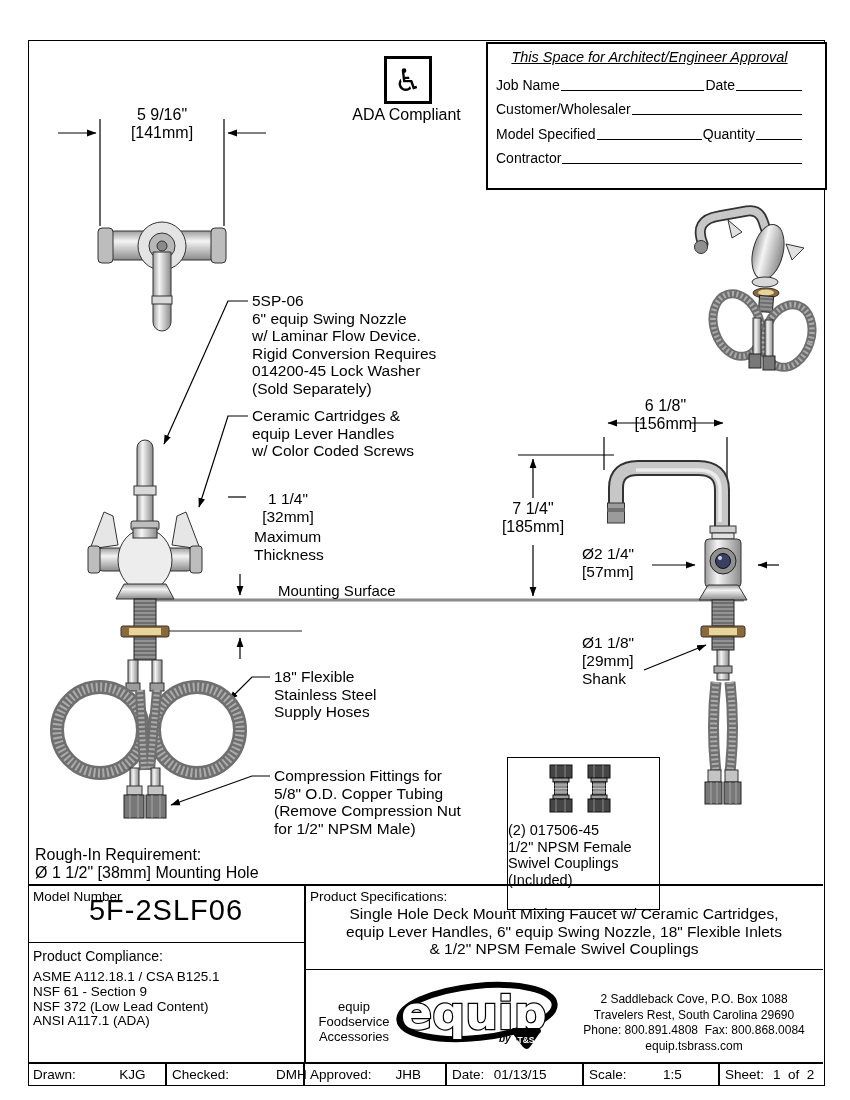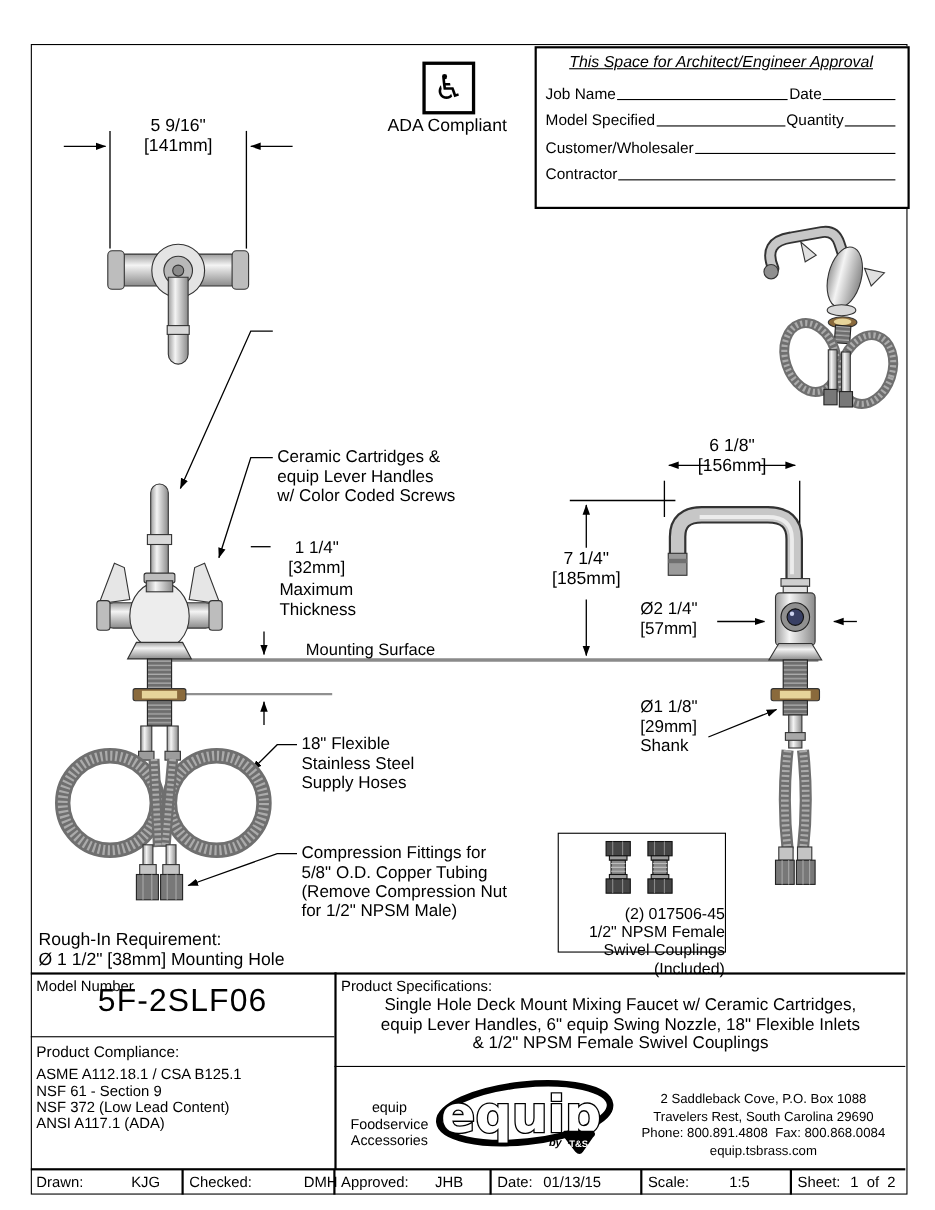--- a/index.html
+++ b/index.html
@@ -4,33 +4,33 @@
 <style>
   html,body{margin:0;padding:0;background:#fff;}
   .page{position:relative;width:850px;height:1100px;background:#fff;overflow:hidden;
         font-family:"Liberation Sans",sans-serif;color:#000;}
   .page-border{position:absolute;left:28px;top:40px;width:795px;height:1044px;border:1.5px solid #000;}
   .art{position:absolute;left:0;top:0;}
   .t{position:absolute;font-size:15.5px;line-height:17.5px;white-space:pre;color:#000;}
   .ctr{text-align:center;}
   
   .approval{position:absolute;left:486px;top:42px;width:341px;height:148px;border:2px solid #000;
-            box-sizing:border-box;padding:5px 10px 0 8px;display:flex;flex-direction:column;background:#fff;}
+            box-sizing:border-box;padding:5px 22px 0 8px;display:flex;flex-direction:column;background:#fff;}
   .ap-title{text-align:center;font-style:italic;text-decoration:underline;font-size:14.5px;margin-bottom:3px;}
   .ap-row{display:flex;align-items:flex-end;font-size:14px;height:24.5px;}
   .fill{flex:1;border-bottom:1.3px solid #000;margin:0 1px 2px 1px;height:10px;}
   .fill.short{flex:0 0 66px;}
   .fill.short2{flex:0 0 46px;}
   
   .ada-box{position:absolute;left:384px;top:56px;width:42px;height:42px;border:3px solid #000;
            display:flex;align-items:center;justify-content:center;font-size:31px;
            font-family:"DejaVu Sans",sans-serif;}
   
-  .coup-box{position:absolute;left:507px;top:757px;width:153px;height:109px;border:1.5px solid #000;
-            box-sizing:border-box;text-align:right;}
+  .coup-box{position:absolute;left:507px;top:757px;width:153px;height:153px;border:1.5px solid #000;
+            box-sizing:border-box;text-align:left;}
   .coup-text{font-size:14.5px;line-height:16.5px;white-space:pre;margin-top:2px;}
   
   .hline{position:absolute;border-top:2px solid #000;height:0;}
   .hline.thin{border-top-width:1.5px;}
   .vline{position:absolute;border-left:2px solid #000;width:0;}
   
   .tb-cell{position:absolute;top:1063px;height:23px;display:flex;align-items:center;
            font-size:13.5px;border-left:2px solid #000;box-sizing:border-box;}
   .tb-cell.first{border-left:none;}
   .tb-label{padding-left:5px;}
@@ -209,28 +209,28 @@
 
   <div class="approval">
     <div class="ap-title">This Space for Architect/Engineer Approval</div>
     <div class="ap-row">
       <span>Job Name</span>
       <span class="fill"></span>
       <span>Date</span>
       <span class="fill short"></span>
     </div>
     <div class="ap-row">
+      <span>Customer/Wholesaler</span>
+      <span class="fill"></span>
+    </div>
+    <div class="ap-row">
       <span>Model Specified</span>
       <span class="fill"></span>
       <span>Quantity</span>
       <span class="fill short2"></span>
-    </div>
-    <div class="ap-row">
-      <span>Customer/Wholesaler</span>
-      <span class="fill"></span>
     </div>
     <div class="ap-row">
       <span>Contractor</span>
       <span class="fill"></span>
     </div>
   </div>
 
   <div class="ada-box">
     <span>♿</span>
   </div>
@@ -246,20 +246,26 @@
   <div class="t ctr" style="left:608px;top:397px;width:115px;font-size:16px;">6 1/8"
 [156mm]</div>
   <div class="t ctr" style="left:491px;top:500px;width:84px;font-size:16px;">7 1/4"
 [185mm]</div>
   <div class="t" style="left:582px;top:545px;font-size:15.5px;">Ø2 1/4"
 [57mm]</div>
   <div class="t" style="left:582px;top:634px;font-size:15.5px;line-height:18px;">Ø1 1/8"
 [29mm]
 Shank</div>
 
+  <div class="t" style="left:252px;top:292px;">5SP-06
+6" equip Swing Nozzle
+w/ Laminar Flow Device.
+Rigid Conversion Requires
+014200-45 Lock Washer
+(Sold Separately)</div>
   <div class="t" style="left:252px;top:407px;">Ceramic Cartridges &amp;
 equip Lever Handles
 w/ Color Coded Screws</div>
   <div class="t" style="left:274px;top:668px;">18" Flexible
 Stainless Steel
 Supply Hoses</div>
   <div class="t" style="left:274px;top:767px;">Compression Fittings for
 5/8" O.D. Copper Tubing
 (Remove Compression Nut
 for 1/2" NPSM Male)</div>

